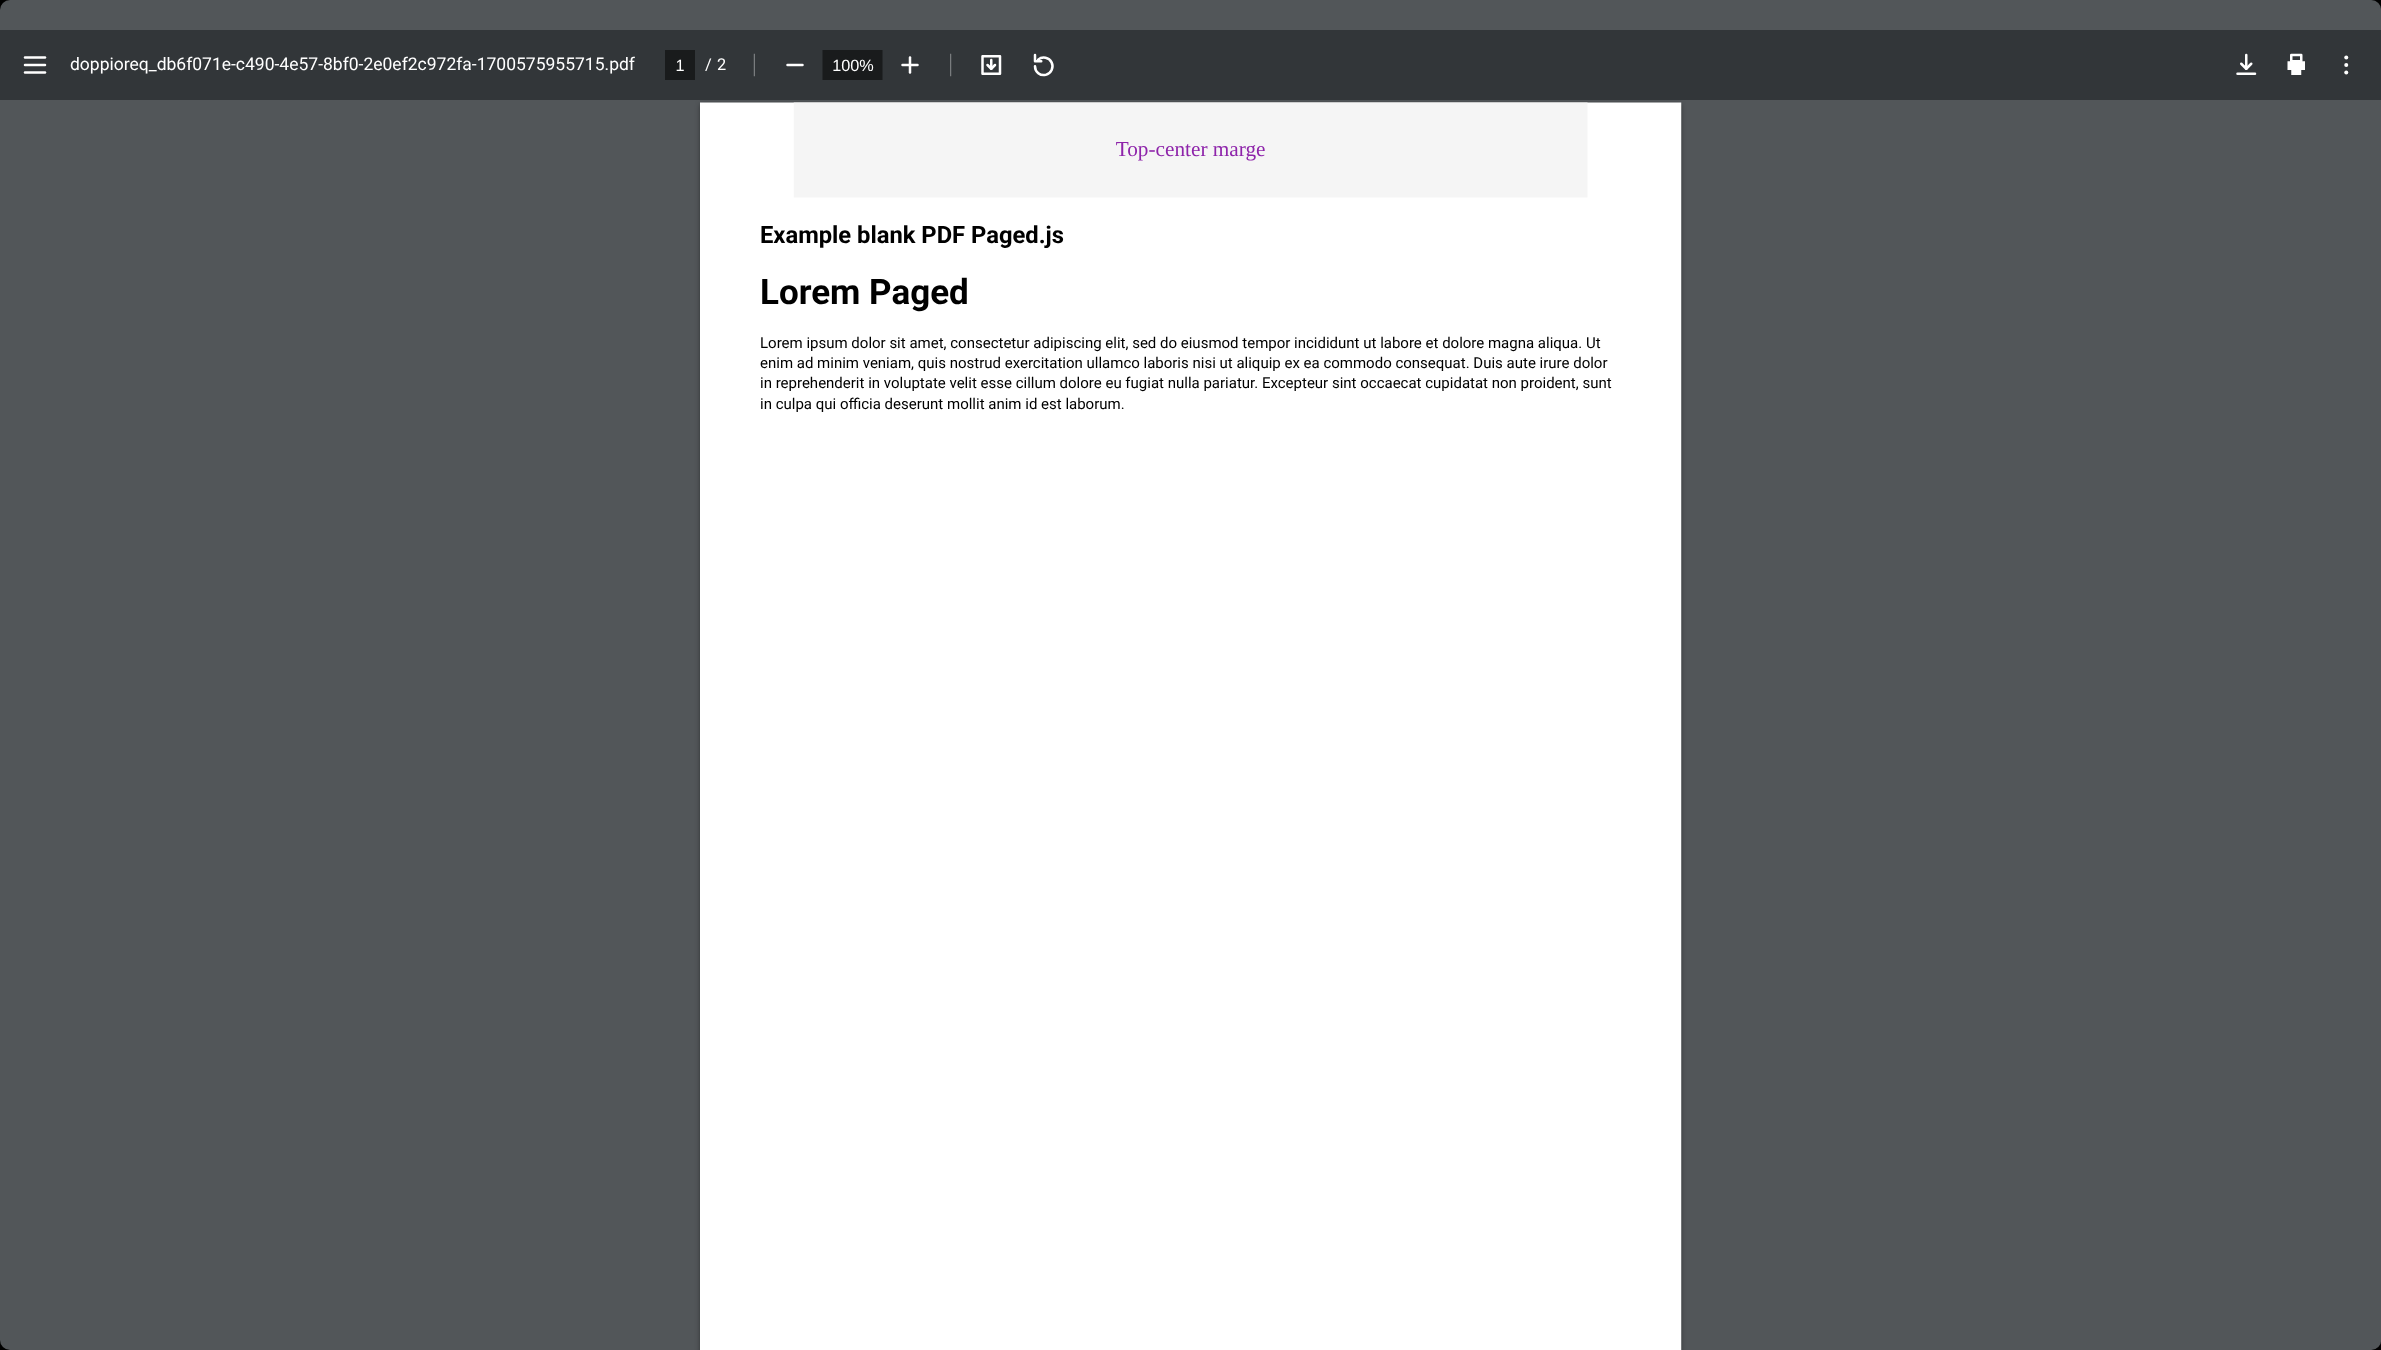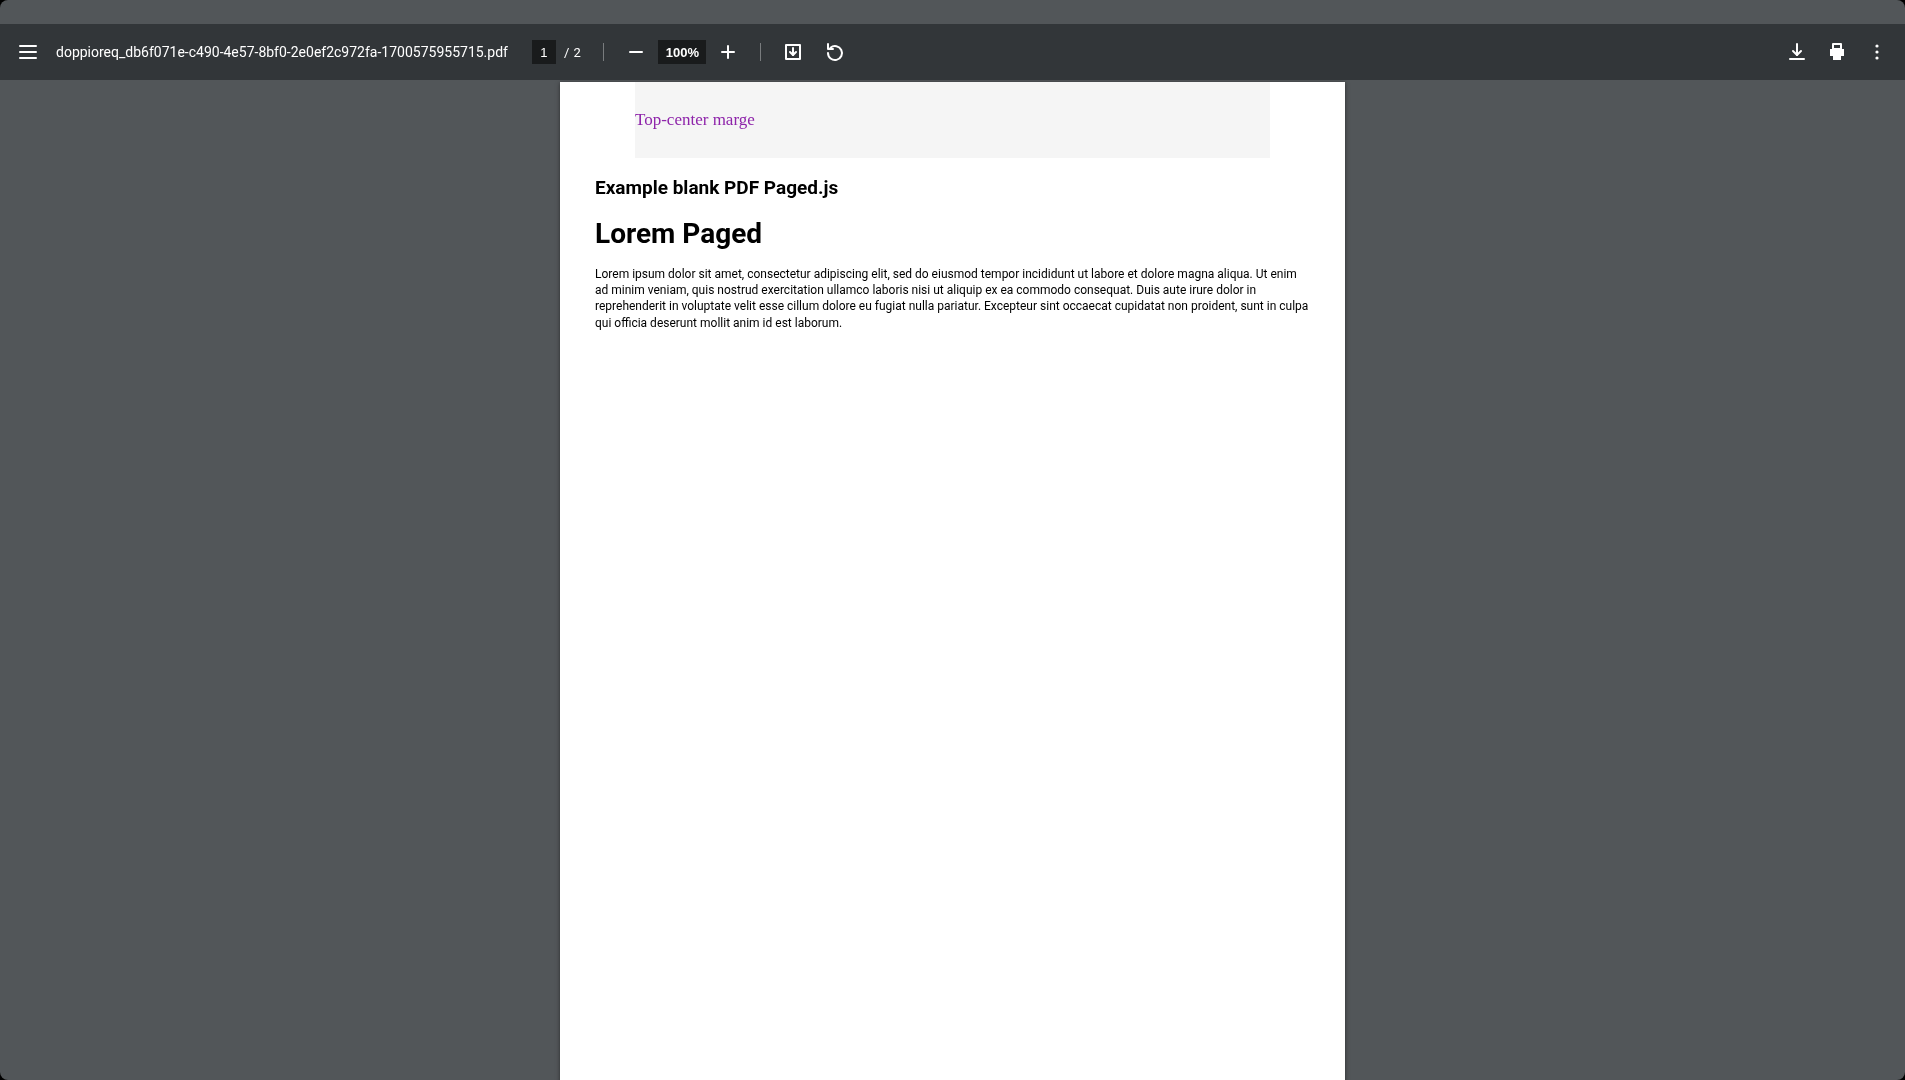--- a/index.html
+++ b/index.html
@@ -61,21 +61,21 @@
   .page-input, .zoom-input {
     background: #191b1c;
     color: #fff;
     border: none;
     height: 24px;
     text-align: center;
     font-size: 13px;
     outline: none;
   }
   .page-input { width: 24px; }
-  .zoom-input { width: 48px; font-weight: bold; }
+  .zoom-input { width: 48px; }
   .page-total {
     margin: 0 10px 0 6px;
     color: #fff;
     font-size: 13px;
     letter-spacing: .5px;
   }
   .vdiv {
     width: 1px;
     height: 18px;
     background: rgba(255,255,255,.35);
@@ -98,26 +98,27 @@
     position: relative;
     min-height: 1100px;
   }
   .page-inner {
     padding: 0 0 0 0;
   }
   .top-marge {
     margin: 0 75px 10px 75px;
     background: #f5f5f5;
     padding: 28px 0;
+    text-align: center;
     color: #8e24aa;
     font-family: Georgia, "Times New Roman", serif;
     font-size: 17px;
   }
   .content {
-    padding: 0 35px;
+    padding: 0 48px;
     color: #000;
   }
   .subtitle {
     font-weight: 700;
     font-size: 19px;
     margin: 18px 0 8px 0;
   }
   .title {
     font-weight: 700;
     font-size: 28px;

